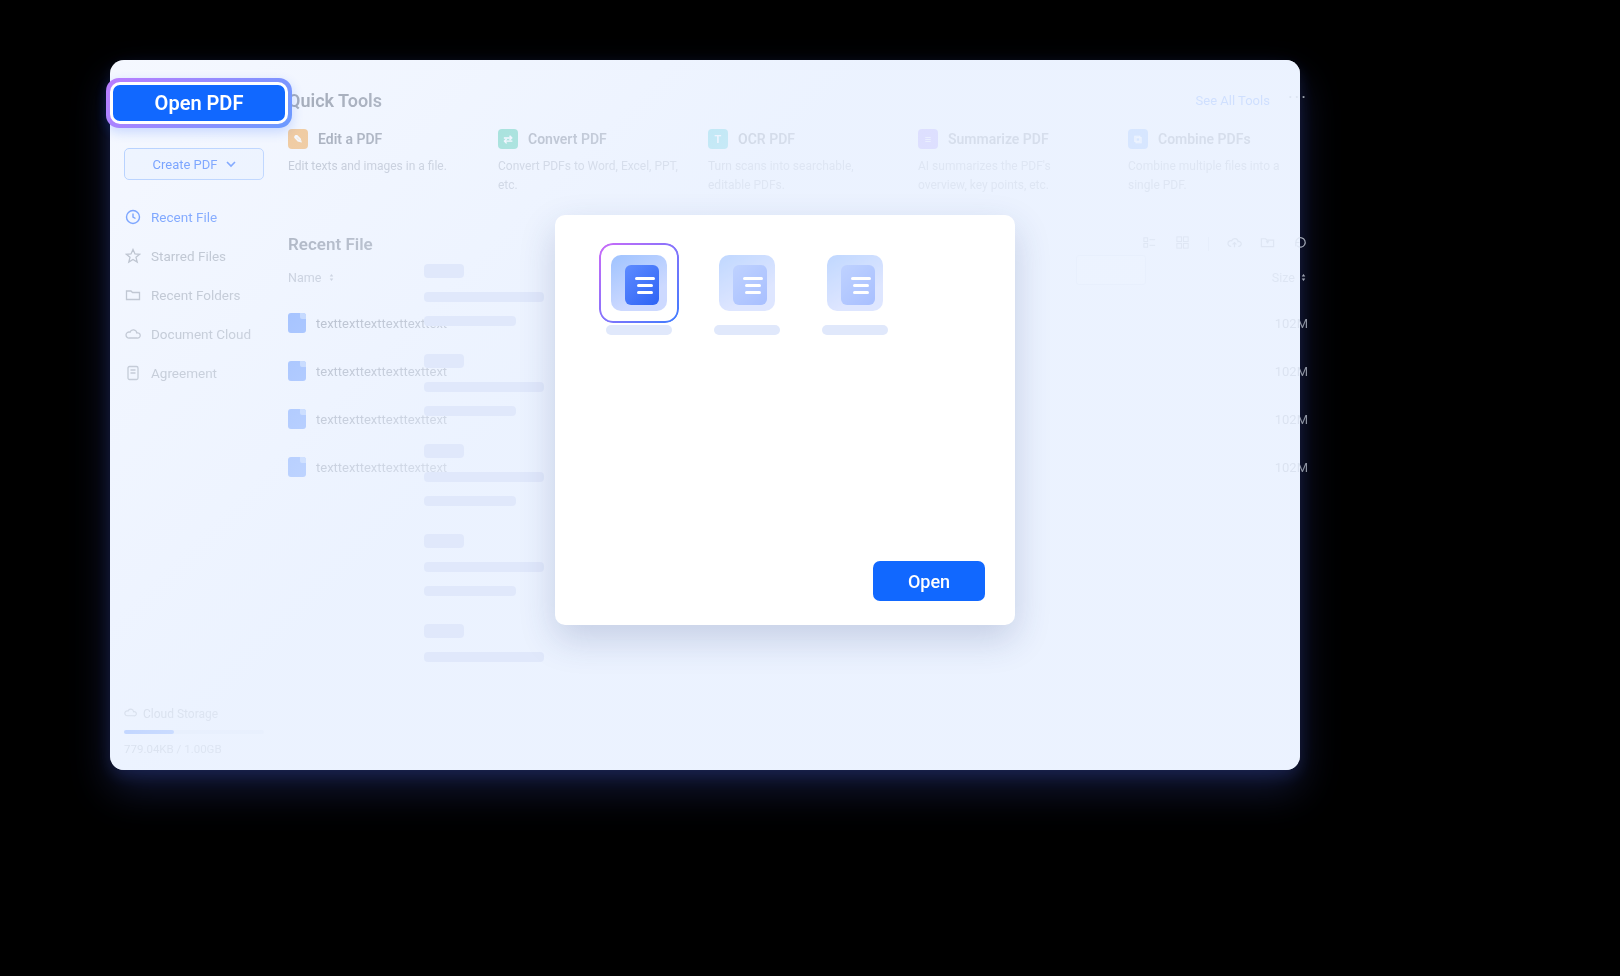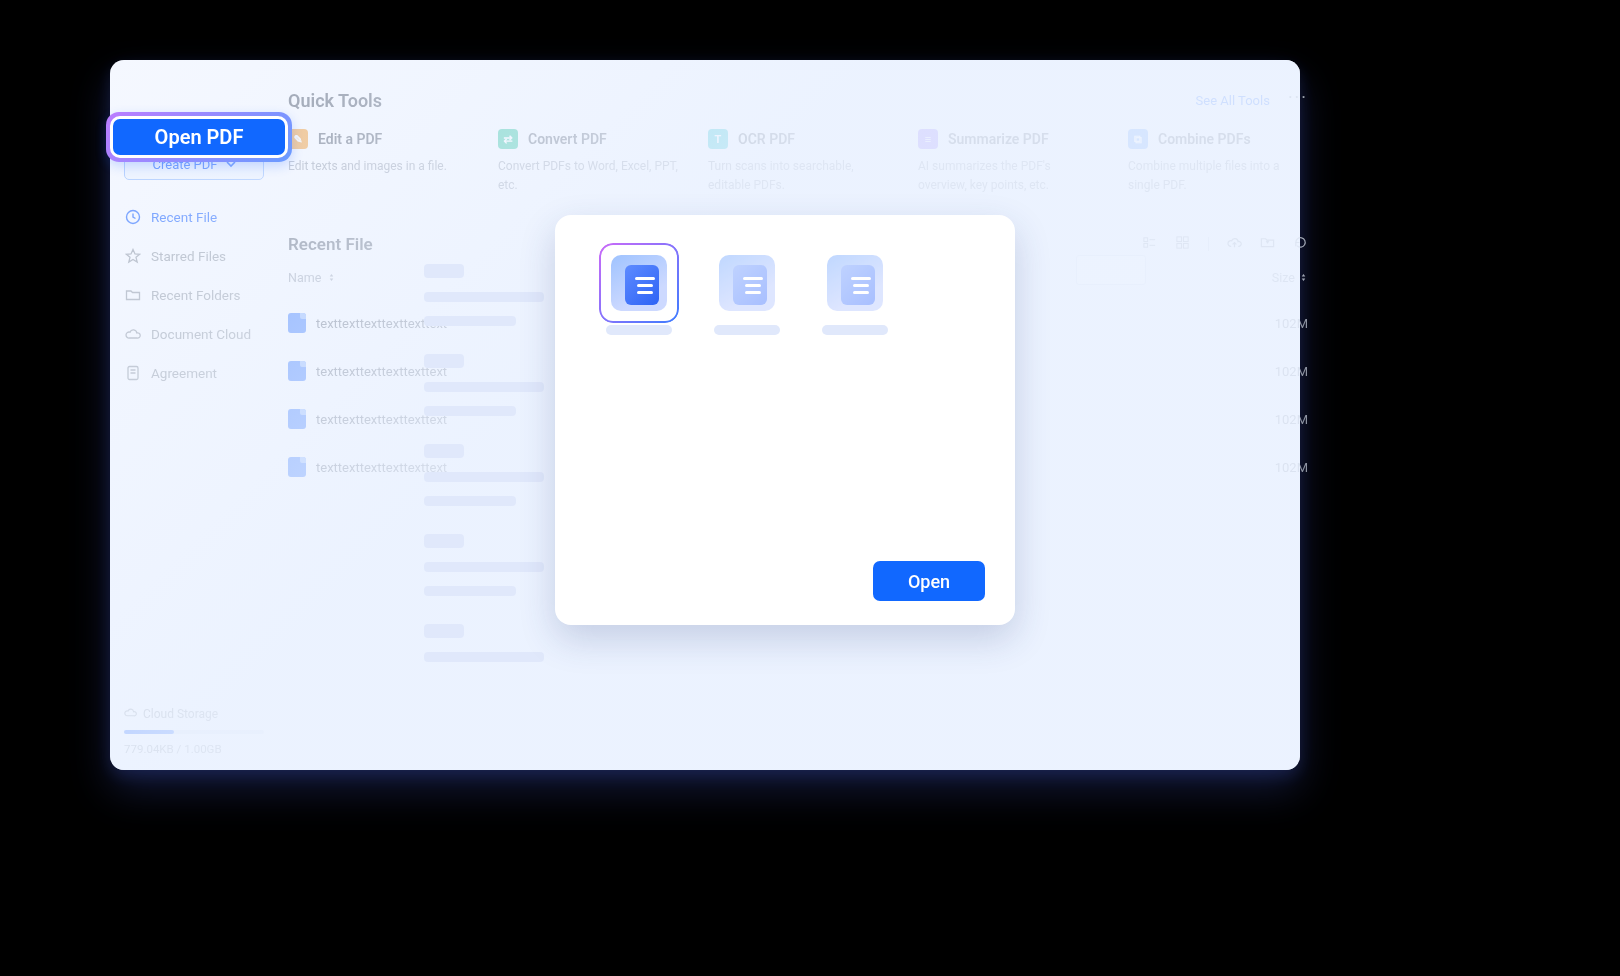--- a/index.html
+++ b/index.html
@@ -190,21 +190,21 @@
   .sk.b{width:120px; height:10px;}
   .sk.c{width:92px; height:10px; margin-bottom:28px;}
 
   .popover {
     position:absolute;
     left: 445px;
     top: 155px;
     width: 460px;
     height: 410px;
     background:#fff;
-    border-radius:16px;
+    border-radius:10px;
     box-shadow: 0 14px 36px rgba(40,60,120,.2);
     z-index:9;
     padding: 40px 30px 24px 30px;
     display:flex;
     flex-direction:column;
   }
   .popover .thumbs{
     display:flex; gap:28px; margin-left:14px;
   }
   .thumb {
@@ -251,21 +251,21 @@
 </style>
 </head>
 <body>
 
 <div class="app">
 
   <div class="veil"></div>
 
   <div class="sidebar">
 
-    <div class="open-pdf-btn" style="z-index:20;margin-top:34px;">
+    <div class="open-pdf-btn" style="z-index:20;">
       <div class="pill">
         <span>Open PDF</span>
       </div>
     </div>
 
     <div class="create-pdf">
       <span>Create PDF</span>
       <span>
         <svg viewBox="0 0 10 10">
             <path d="M1 3 L5 7 L9 3" fill="none" stroke="#2b6dff" stroke-width="1.6"></path>

